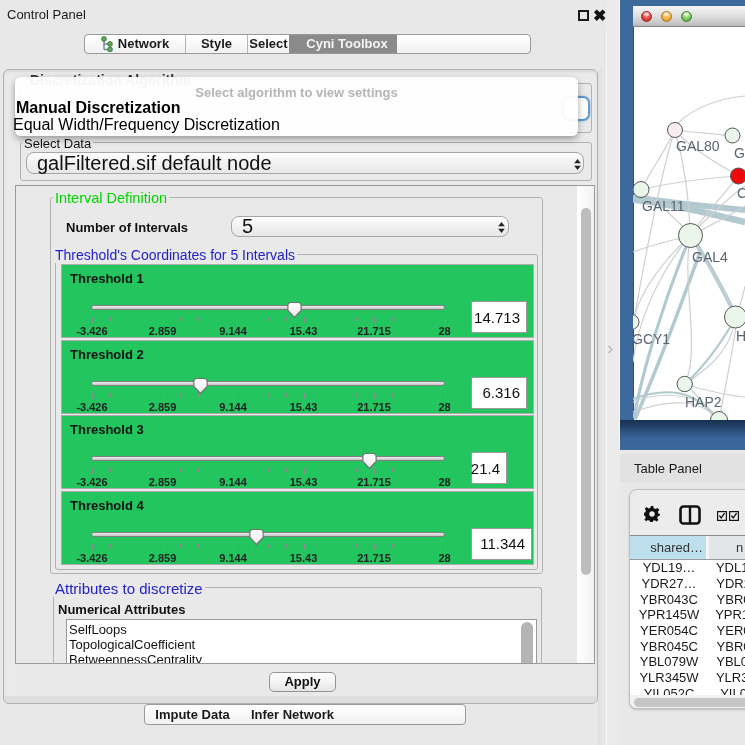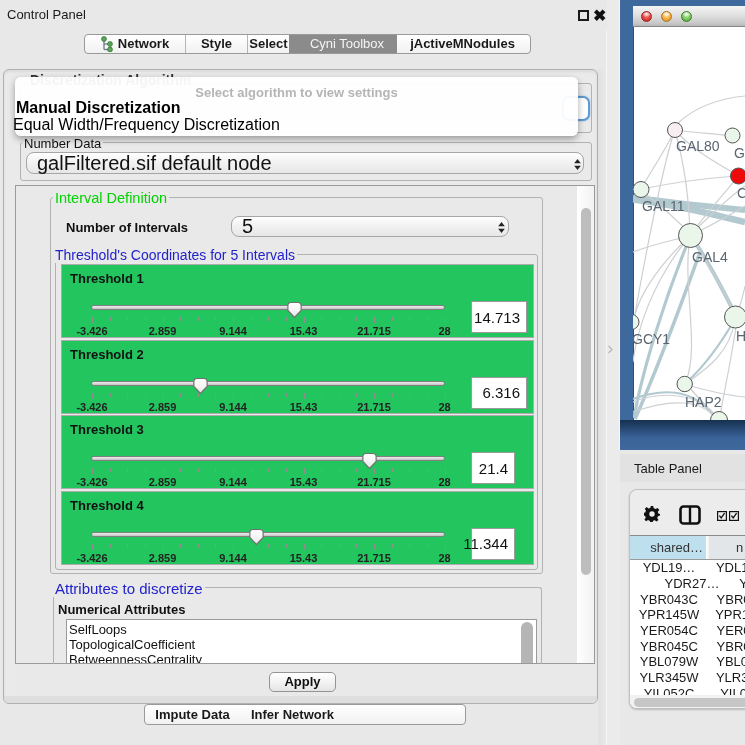--- a/index.html
+++ b/index.html
@@ -3,21 +3,21 @@
 <meta charset="utf-8">
 <style>
   html,body{margin:0;padding:0;}
   body{width:745px;height:745px;overflow:hidden;background:#e8e8e8;
        font-family:"Liberation Sans", sans-serif; position:relative;}
   .abs{position:absolute;}
   .tabstrip{background:linear-gradient(#ffffff,#f1f1f1);border:1px solid #9a9a9a;border-radius:4px;
     display:flex;box-sizing:border-box;}
   .seg{height:100%;display:flex;align-items:center;justify-content:center;
     font-size:13px;font-weight:bold;color:#1a1a1a;box-sizing:border-box;}
-  .seg.dark{background:#8b8b8b;color:#f4f4f4;font-weight:normal;padding-left:8px;}
+  .seg.dark{background:#8b8b8b;color:#f4f4f4;font-weight:bold;padding-left:8px;}
   .divider{width:1px;height:100%;background:#b5b5b5;}
   .groupbox{border:1px solid #b2b2b2;border-radius:3px;box-sizing:border-box;}
   .combo{background:linear-gradient(#ffffff,#f2f2f2 45%,#e7e7e7);border:1px solid #a6a6a6;
     border-radius:8px;box-sizing:border-box;display:flex;align-items:center;
     font-size:20px;color:#111;}
   .tbox{border:1px solid #acacac;background:#22c55e;box-sizing:border-box;}
   .btitle{position:absolute;left:8px;top:6px;font-size:13px;font-weight:bold;color:#111;}
   .track{position:absolute;height:5px;background:linear-gradient(#eeeeee,#c2c2c2);
     border:1px solid #7f7f7f;border-radius:3px;box-sizing:border-box;}
   .tlabel{position:absolute;font-size:11px;font-weight:bold;color:#222;transform:translateX(-50%);}
@@ -41,36 +41,35 @@
       <line x1="3" y1="13.5" x2="9" y2="13.5" stroke="#6a7a8a" stroke-width="1.3"></line>
       <circle cx="3" cy="3" r="2.4" fill="#5aa85a" stroke="#2f6e2f" stroke-width="0.8"></circle>
       <circle cx="9" cy="8" r="2.4" fill="#5aa85a" stroke="#2f6e2f" stroke-width="0.8"></circle>
       <circle cx="9" cy="13.5" r="2.4" fill="#5aa85a" stroke="#2f6e2f" stroke-width="0.8"></circle>
     </svg>Network</div>
   <div class="divider"></div>
   <div class="seg" style="width:61px;">Style</div>
   <div class="divider"></div>
   <div class="seg" style="width:41px;">Select</div>
   <div class="seg dark" style="width:108px;">Cyni Toolbox</div>
-  <div class="seg" style="width:131px;">jActiveMNodules</div>
 </div>
 
 <div class="abs" style="left:598px;top:69px;width:8px;height:676px;background:linear-gradient(to right,#e0e0e0,#e9e9e9);"></div>
 <div class="abs" style="left:606px;top:31px;width:1px;height:714px;background:#f7f7f7;"></div>
 <div class="abs" style="left:3px;top:69px;width:595px;height:635px;background:#eaeaea;
   border:1px solid #b0b0b0;border-radius:6px;box-sizing:border-box;box-shadow:inset 0 2px 3px rgba(0,0,0,0.07);"></div>
 <div class="abs" style="left:4px;top:696px;width:593px;height:7px;background:#dedede;border-radius:0 0 6px 6px;"></div>
 
 <div class="abs groupbox" style="left:20px;top:83px;width:572px;height:50px;"></div>
 <div class="abs" style="left:28px;top:72px;font-size:14px;font-weight:bold;color:#333;background:#e9e9e9;padding:0 2px;">Discretization Algorithm</div>
 
 <div class="abs" style="left:562px;top:96px;width:28px;height:25px;background:#fff;border:2.5px solid #5f9ad2;border-radius:7px;box-shadow:0 0 2px rgba(110,160,215,0.8);box-sizing:border-box;"></div>
 
 <div class="abs groupbox" style="left:20px;top:142px;width:572px;height:39px;"></div>
-<div class="abs" style="left:22px;top:136px;font-size:13px;color:#111;background:#e9e9e9;padding:0 2px;">Number Data</div>
+<div class="abs" style="left:22px;top:136px;font-size:13px;color:#111;background:#e9e9e9;padding:0 2px;">Select Data</div>
 <div class="abs combo" style="left:26px;top:152px;width:558px;height:22px;padding-left:10px;">galFiltered.sif default node
   <svg style="position:absolute;left:547px;top:5.5px;" width="7" height="11" viewBox="0 0 7 11">
       <path d="M3.5 0 L6.8 4.2 L0.2 4.2 Z" fill="#222"></path>
       <path d="M3.5 11 L6.8 6.8 L0.2 6.8 Z" fill="#222"></path>
     </svg>
 </div>
 
 <div class="abs" style="left:15px;top:185px;width:580px;height:479px;background:#e9e9e9;
   border:1px solid #9a9a9a;box-sizing:border-box;"></div>
 
@@ -208,21 +207,21 @@
     <div style="position:absolute;left:329.6px;top:52px;width:1px;height:4px;background:#8f8f8f;"></div>
     <div style="position:absolute;left:347.2px;top:52px;width:1px;height:4px;background:#8f8f8f;"></div>
     <div style="position:absolute;left:364.9px;top:52px;width:1px;height:4px;background:#8f8f8f;"></div>
     <div style="position:absolute;left:382.5px;top:52px;width:1px;height:6px;background:#8f8f8f;"></div>
   <div class="tlabel" style="left:30.0px;top:60px;">-3.426</div>
   <div class="tlabel" style="left:100.5px;top:60px;">2.859</div>
   <div class="tlabel" style="left:171.0px;top:60px;">9.144</div>
   <div class="tlabel" style="left:241.5px;top:60px;">15.43</div>
   <div class="tlabel" style="left:312.0px;top:60px;">21.715</div>
   <div class="tlabel" style="left:382.5px;top:60px;">28</div>
-  <div class="tfield" style="left:409px;top:36px;width:44px;height:32px;">21.4</div>
+  <div class="tfield" style="left:409px;top:36px;width:36px;height:32px;">21.4</div>
 </div>
 <div class="abs tbox" style="left:61px;top:490.5px;width:473px;height:74px;">
   <div class="btitle">Threshold 4</div>
   <div class="track" style="left:29px;top:40px;width:354px;"></div>
   <svg class="thumb" style="left:187.2px;top:36px;" width="17" height="19" viewBox="0 0 17 19">
     <defs>
         <linearGradient id="thg490.5" x1="0" y1="0" x2="0" y2="1">
       <stop offset="0" stop-color="#ffffff"></stop>
           <stop offset="0.55" stop-color="#f4f4f4"></stop>
           <stop offset="1" stop-color="#e3e3e3"></stop>
@@ -250,21 +249,21 @@
     <div style="position:absolute;left:329.6px;top:52px;width:1px;height:4px;background:#8f8f8f;"></div>
     <div style="position:absolute;left:347.2px;top:52px;width:1px;height:4px;background:#8f8f8f;"></div>
     <div style="position:absolute;left:364.9px;top:52px;width:1px;height:4px;background:#8f8f8f;"></div>
     <div style="position:absolute;left:382.5px;top:52px;width:1px;height:6px;background:#8f8f8f;"></div>
   <div class="tlabel" style="left:30.0px;top:60px;">-3.426</div>
   <div class="tlabel" style="left:100.5px;top:60px;">2.859</div>
   <div class="tlabel" style="left:171.0px;top:60px;">9.144</div>
   <div class="tlabel" style="left:241.5px;top:60px;">15.43</div>
   <div class="tlabel" style="left:312.0px;top:60px;">21.715</div>
   <div class="tlabel" style="left:382.5px;top:60px;">28</div>
-  <div class="tfield" style="left:409px;top:36px;width:44px;height:32px;">11.344</div>
+  <div class="tfield" style="left:409px;top:36px;width:61px;height:32px;">11.344</div>
 </div>
 
 <div class="abs groupbox" style="left:53px;top:587px;width:489px;height:90px;border-bottom:none;"></div>
 <div class="abs" style="left:53px;top:580px;font-size:15px;color:#2222cc;background:#e9e9e9;padding:0 2px;">Attributes to discretize</div>
 <div class="abs" style="left:58px;top:602px;font-size:13px;font-weight:bold;color:#111;">Numerical Attributes</div>
 <div class="abs" style="left:66px;top:619px;width:471px;height:45px;background:#fff;border:1px solid #9a9a9a;box-sizing:border-box;overflow:hidden;">
   <div style="font-size:13px;color:#111;padding:2px 0 0 2px;line-height:15px;">SelfLoops<br>TopologicalCoefficient<br>BetweennessCentrality</div>
   <div style="position:absolute;right:3px;top:2px;width:12px;height:60px;background:#b5b5b5;border-radius:6px;"></div>
 </div>
 
@@ -373,21 +372,21 @@
     <div style="display:flex;height:24px;border-bottom:1px solid #9a9a9a;box-sizing:border-box;">
       <div style="width:77px;background:#bee0ee;border-right:1px solid #fff;box-sizing:border-box;display:flex;align-items:center;justify-content:flex-end;padding-right:3px;color:#333;">shared…</div>
       <div style="width:2px;background:#f5f5f5;"></div>
       <div style="flex:1;background:#e2e6e8;display:flex;align-items:center;justify-content:center;color:#333;">n</div>
     </div>
     <div style="display:flex;height:15.7px;align-items:center;">
         <div style="width:78px;flex-shrink:0;text-align:center;color:#1a1a1a;overflow:hidden;white-space:nowrap;">YDL19…</div>
         <div style="width:75px;text-align:center;color:#1a1a1a;overflow:hidden;white-space:nowrap;flex-shrink:0;">YDL194W</div>
       </div>
     <div style="display:flex;height:15.7px;align-items:center;">
-        <div style="width:78px;flex-shrink:0;text-align:center;color:#1a1a1a;overflow:hidden;white-space:nowrap;margin-left:23px;">YDR27…</div>
+        <div style="width:78px;flex-shrink:0;text-align:center;color:#1a1a1a;overflow:hidden;white-space:nowrap;">YDR27…</div>
         <div style="width:75px;text-align:center;color:#1a1a1a;overflow:hidden;white-space:nowrap;flex-shrink:0;">YDR277C</div>
       </div>
     <div style="display:flex;height:15.7px;align-items:center;">
         <div style="width:78px;flex-shrink:0;text-align:center;color:#1a1a1a;overflow:hidden;white-space:nowrap;">YBR043C</div>
         <div style="width:75px;text-align:center;color:#1a1a1a;overflow:hidden;white-space:nowrap;flex-shrink:0;">YBR043C</div>
       </div>
     <div style="display:flex;height:15.7px;align-items:center;">
         <div style="width:78px;flex-shrink:0;text-align:center;color:#1a1a1a;overflow:hidden;white-space:nowrap;">YPR145W</div>
         <div style="width:75px;text-align:center;color:#1a1a1a;overflow:hidden;white-space:nowrap;flex-shrink:0;">YPR145W</div>
       </div>

